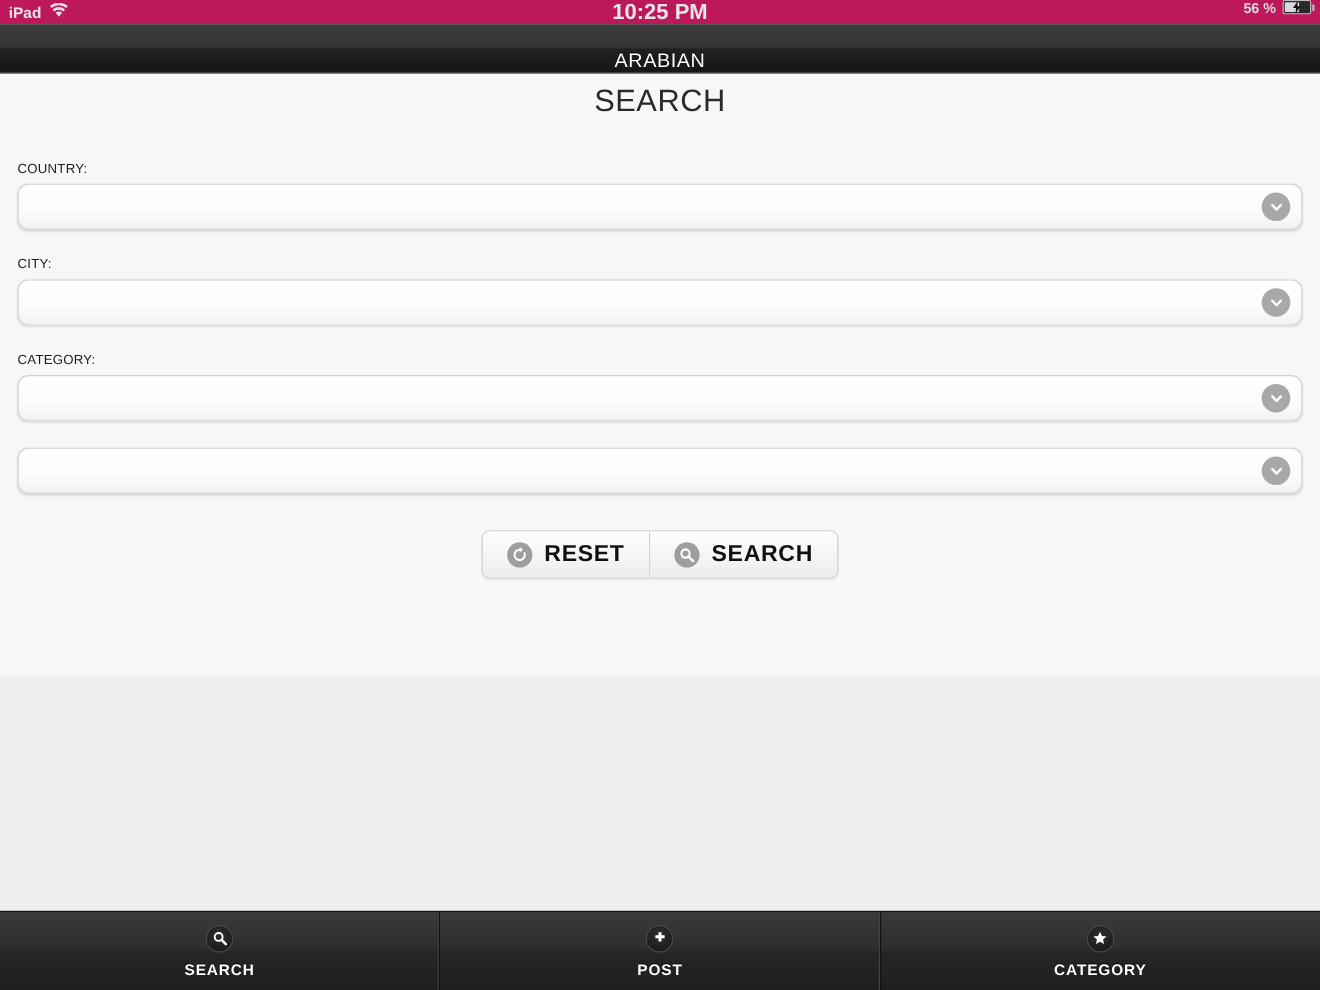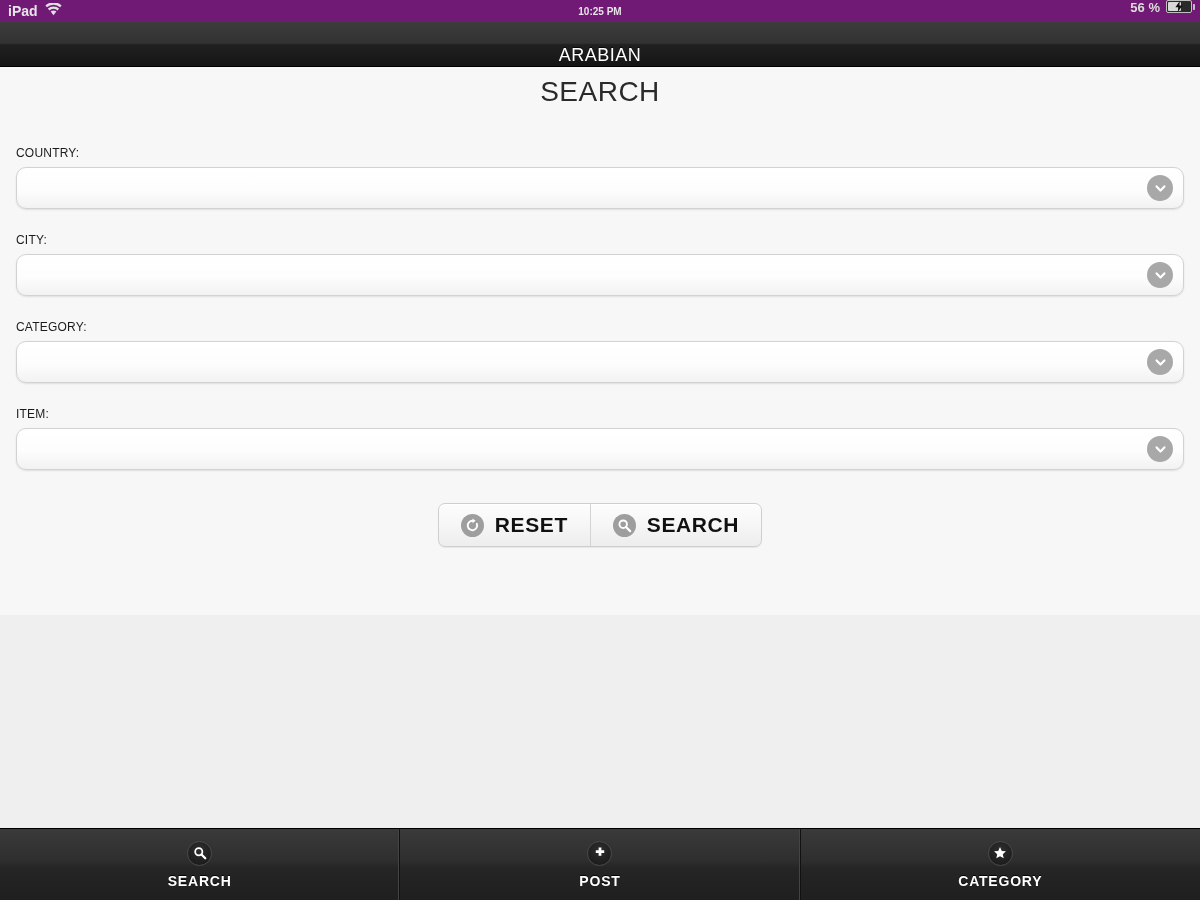--- a/index.html
+++ b/index.html
@@ -7,31 +7,31 @@
     width:1200px; height:900px;
     font-family:"Liberation Sans", sans-serif;
     background:#f0f0f0;
     overflow:hidden;
   }
   .device { position:relative; width:1200px; height:900px; }
 
   
   .statusbar {
     position:absolute; top:0; left:0; width:1200px; height:22px;
-    background:#701a75; color:#d8d8d8;
+    background:#be185d; color:#d8d8d8;
     display:flex; align-items:center;
     font-size:14px; font-weight:bold;
     padding:0 8px;
   }
   .sb-left { display:flex; align-items:center; gap:7px; }
   .sb-carrier { letter-spacing:0; color:#e6e6e6; }
   .wifi-icon { display:block; }
   .sb-center {
     position:absolute; left:0; right:0; text-align:center;
-    font-size:10px; font-weight:bold; color:#e6e6e6;
+    font-size:20px; font-weight:bold; color:#e6e6e6;
     pointer-events:none;
   }
   .sb-right {
     position:absolute; right:8px; top:0; height:35px;
     display:flex; align-items:flex-start; gap:6px;
     font-size:13px; font-weight:bold; color:#dcdcdc;
   }
   .batt {
     position:relative; width:26px; height:13px;
     border:1px solid #c0c0c0; border-radius:2px;
@@ -220,21 +220,20 @@
         <span class="select-value"></span>
         <span class="chev">
           <svg width="13" height="13" viewBox="0 0 13 13">
               <path d="M2.6 4.4 L6.5 8.5 L10.4 4.4" stroke="#fff" stroke-width="2.2" fill="none" stroke-linecap="round" stroke-linejoin="round"></path>
             </svg>
         </span>
       </div>
     </div>
 
     <div class="field-group">
-      <div class="field-label">ITEM:</div>
       <div class="select-box">
         <span class="select-value"></span>
         <span class="chev">
           <svg width="13" height="13" viewBox="0 0 13 13">
               <path d="M2.6 4.4 L6.5 8.5 L10.4 4.4" stroke="#fff" stroke-width="2.2" fill="none" stroke-linecap="round" stroke-linejoin="round"></path>
             </svg>
         </span>
       </div>
     </div>
 

